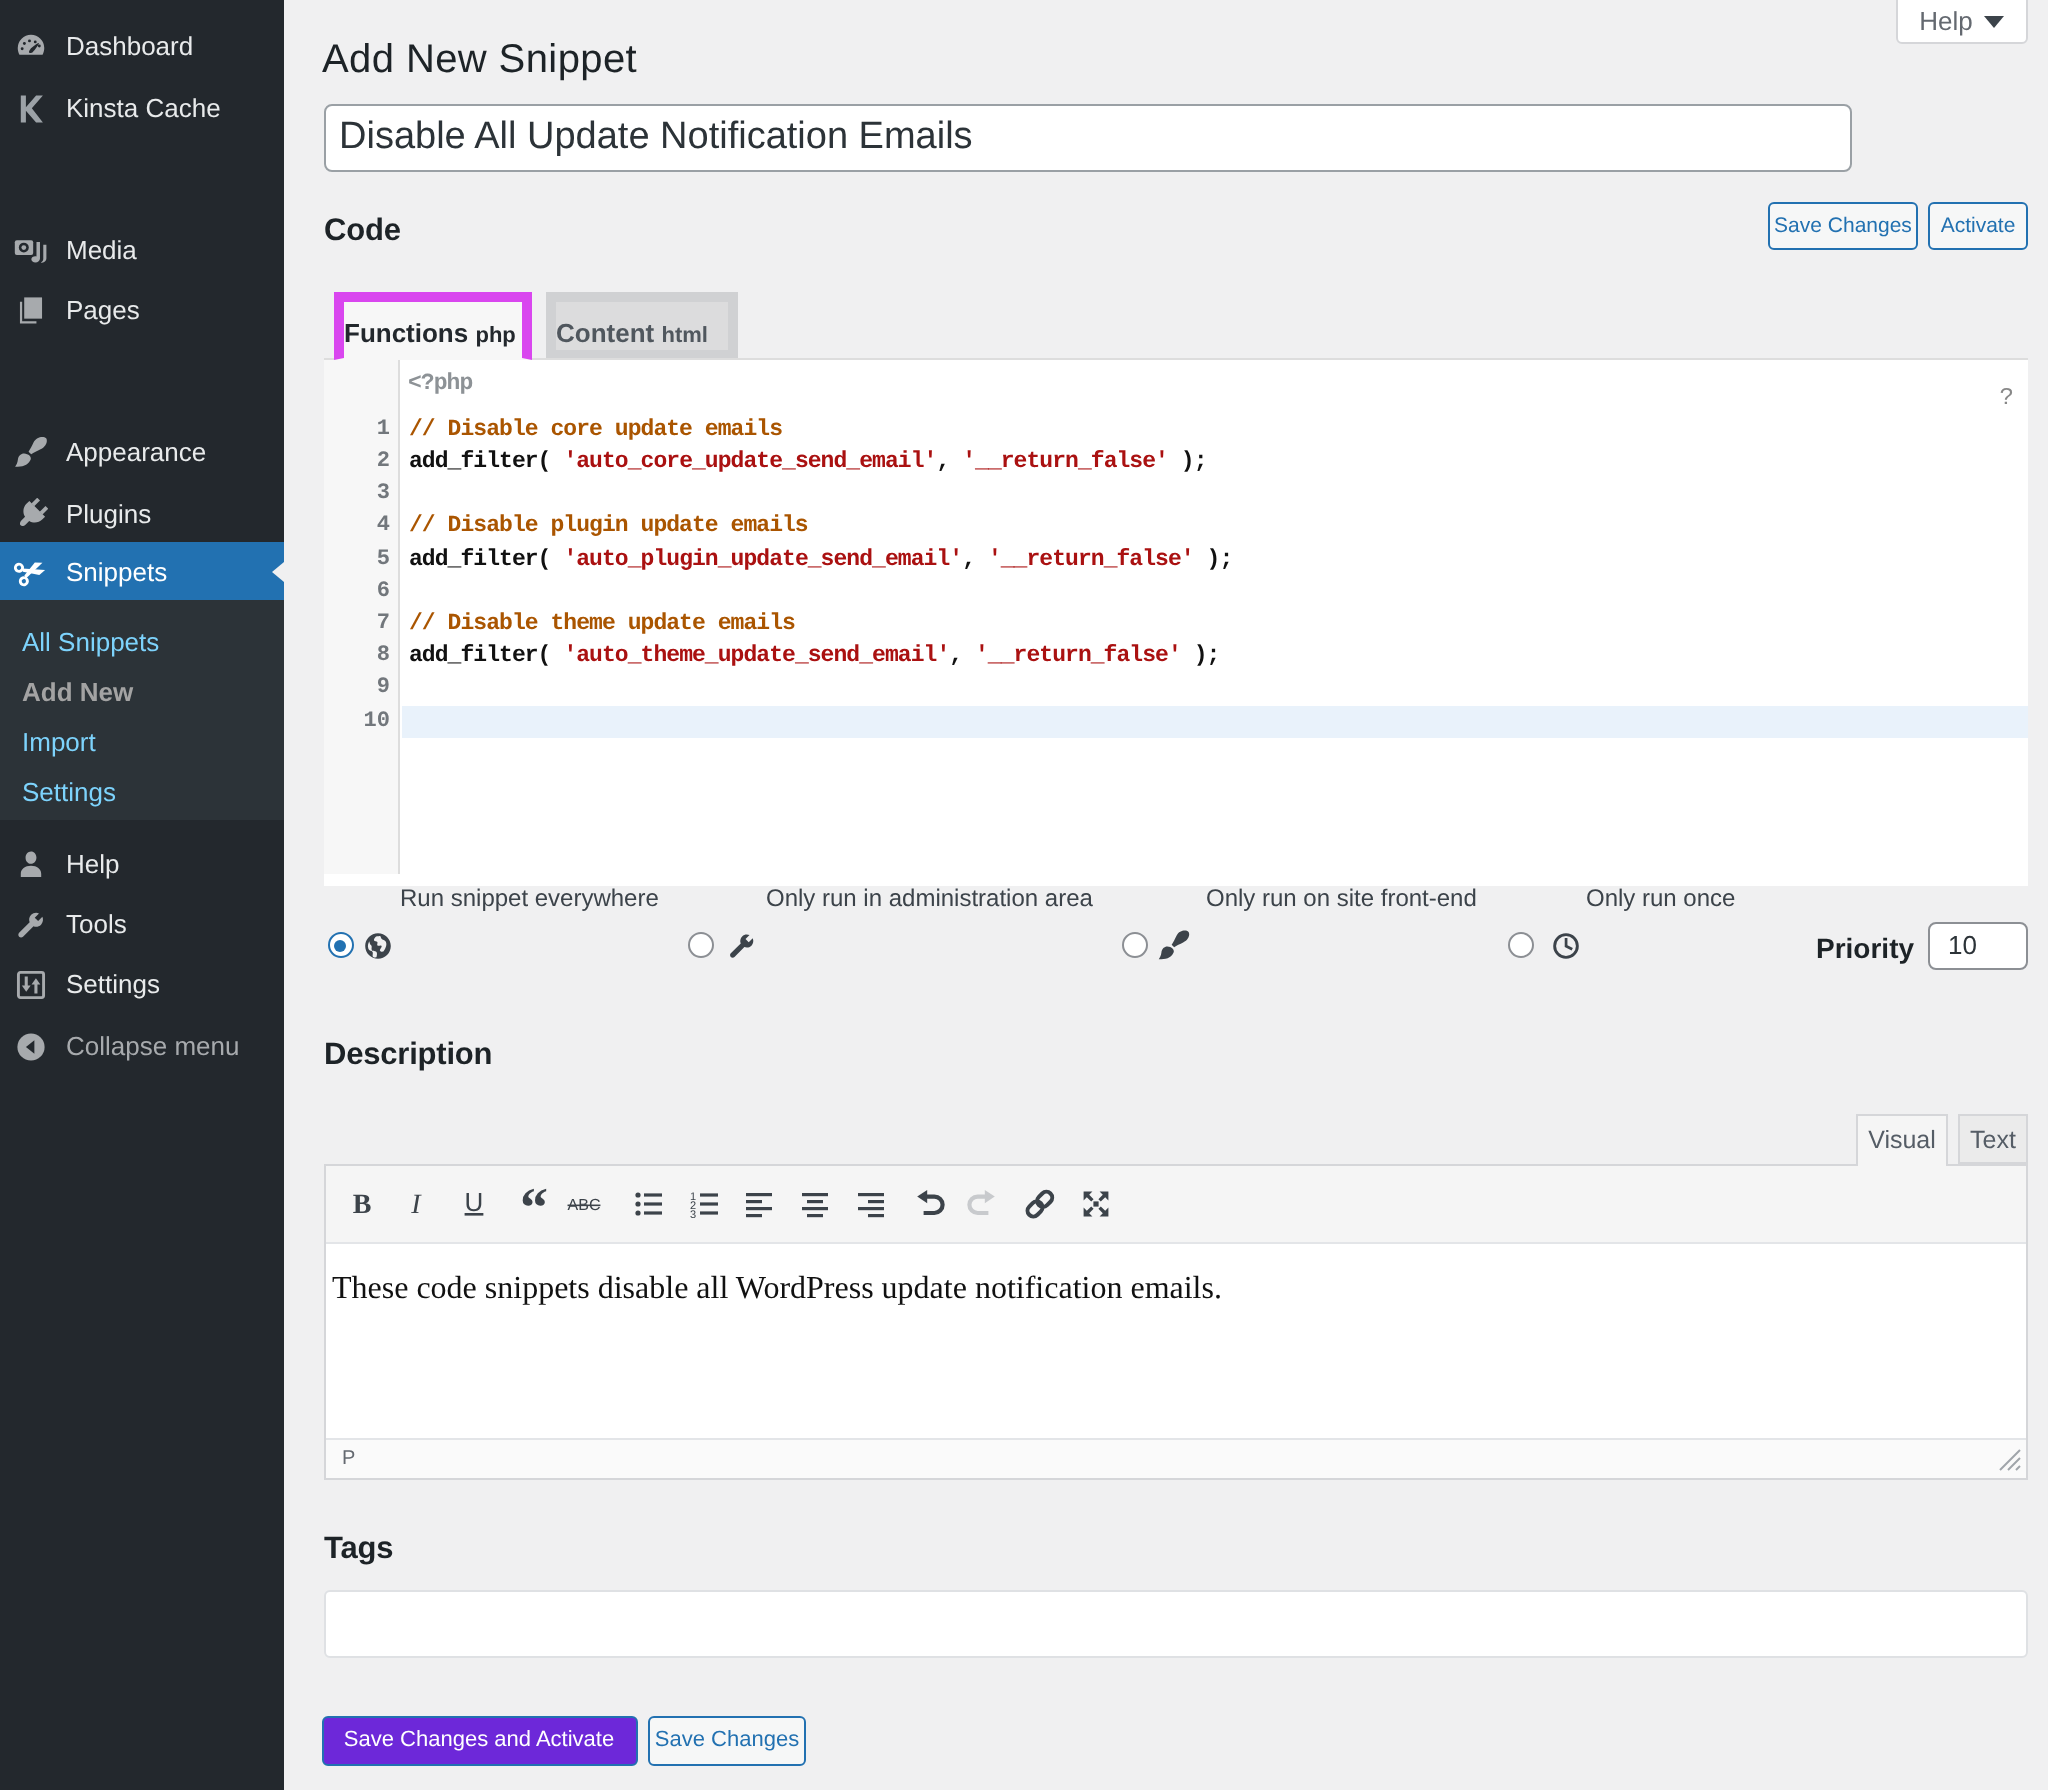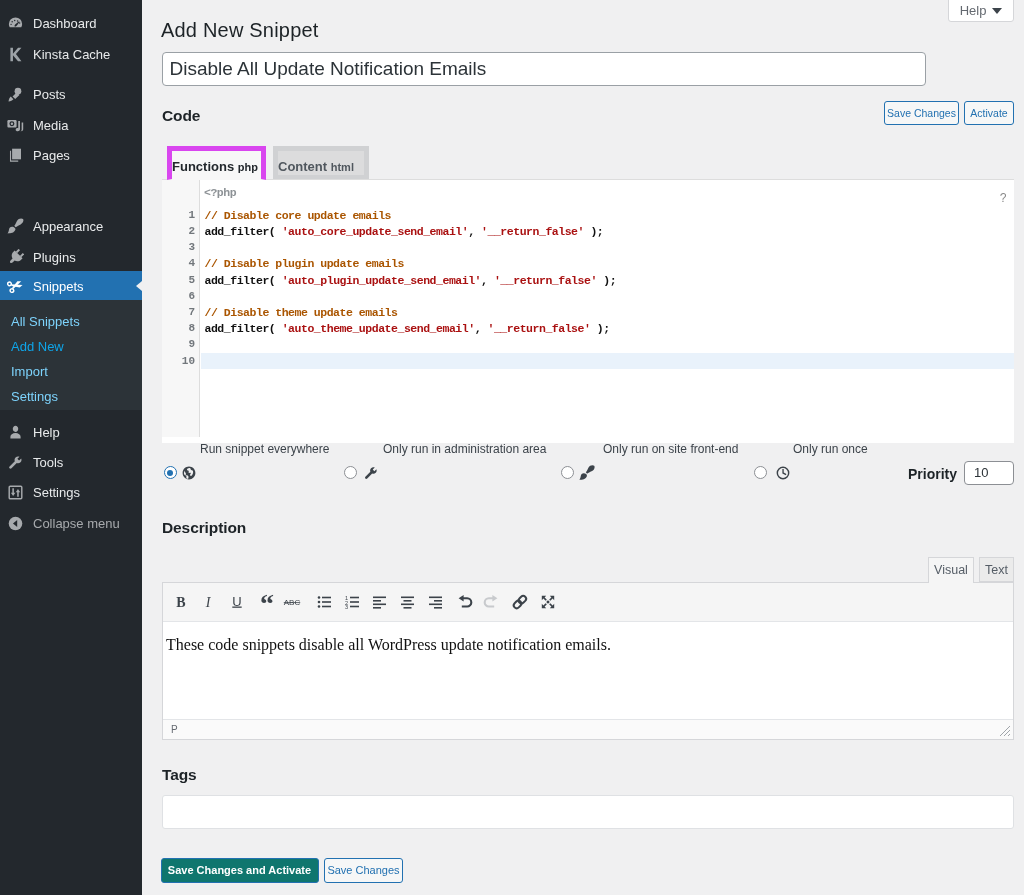--- a/index.html
+++ b/index.html
@@ -12,36 +12,36 @@
 .mi { position:absolute; left:0; width:142px; height:30px; color:#e8eaeb; font-size:13px; }
 .mi .ic { position:absolute; left:7px; top:50%; margin-top:-8.5px; width:17px; height:17px; }
 .mi .ic svg { display:block; width:17px; height:17px; fill:#a7aaad; }
 .mi .lbl { position:absolute; left:33px; top:50%; transform:translateY(-50%); white-space:nowrap; }
 #snippets-item { background:#2271b1; color:#fff; }
 #snippets-item .ic svg { fill:#fff; }
 #snippets-item .arrow { position:absolute; right:0; top:50%; margin-top:-5px; width:0; height:0;
   border-top:5px solid transparent; border-bottom:5px solid transparent; border-right:6px solid #f0f0f1; }
 #submenu { position:absolute; left:0; top:300px; width:142px; height:110px; background:#2c3338; }
 .smi { position:absolute; left:11px; color:#7dd3fc; font-size:13px; transform:translateY(-50%); white-space:nowrap; }
-.smi.cur { color:#0ea5e9; font-weight:normal; }
+.smi.cur { color:#a3a3a3; font-weight:bold; }
 
 
 #helpbtn { position:absolute; left:948px; top:-6px; width:66px; height:28px; background:#fff;
   border:1px solid #d5d6d9; border-radius:0 0 3px 3px; color:#646970; font-size:13px;
   line-height:32px; text-align:center; }
 #helpbtn .tri { display:inline-block; width:0; height:0; border-left:5px solid transparent;
   border-right:5px solid transparent; border-top:6px solid #3c434a; margin-left:6px; vertical-align:1px; }
 h1#title { position:absolute; left:161px; top:19px; font-size:20px; font-weight:400; color:#1d2327; letter-spacing:.2px; }
 #name-input { position:absolute; left:162px; top:52px; width:764px; height:34px; background:#fff;
   border:1px solid #9aa0a5; border-radius:4px; font-size:19px; color:#2c3338; line-height:32px; padding:0 0 0 6.5px; }
 h2.sect { position:absolute; font-size:15.5px; font-weight:bold; color:#1d2327; letter-spacing:-0.1px; }
 .btn-sec { position:absolute; height:24px; white-space:nowrap; background:#f6f7f7; border:1px solid #2271b1; border-radius:3px;
   color:#2271b1; font-size:10.5px; line-height:22px; text-align:center; }
-.btn-pri { position:absolute; height:25px; white-space:nowrap; background:#0f766e; border:1px solid #2271b1; border-radius:3px;
-  color:#fff; font-size:11px; line-height:23px; text-align:center; font-weight:700; }
+.btn-pri { position:absolute; height:25px; white-space:nowrap; background:#6d28d9; border:1px solid #2271b1; border-radius:3px;
+  color:#fff; font-size:11px; line-height:23px; text-align:center; font-weight:400; }
 
 
 .ctab { position:absolute; top:146px; height:34px; font-size:13px; font-weight:bold; text-align:left;
   border:5px solid #d946ef; }
 .ctab small { font-size:11px; font-weight:bold; }
 #ctab1 { left:167px; width:99px; background:#f7f7f7; color:#23282d; border-bottom:1px solid #f7f7f7; z-index:2; line-height:32px;}
 #ctab2 { left:273px; width:96px; background:#dcdcdd; color:#50575e; line-height:32px; border-color:#d0d1d3;}
 
 
 #codebox { position:absolute; left:162px; top:179px; width:852px; height:264px; background:#fff; border-top:1px solid #ddd; }
@@ -105,31 +105,20 @@
         </span>
         <span class="lbl">Dashboard</span>
       </div>
     <div class="mi" style="top:39px">
         <span class="ic" style="top:50%">
           <svg viewBox="0 0 20 20">
             <path d="M4 2h3v7l6-7h4l-6.5 7.5L17 18h-4l-6-7v7H4z" fill="#9ca2a7"></path>
           </svg>
         </span>
         <span class="lbl">Kinsta Cache</span>
-      </div>
-    <div class="mi" style="top:79px">
-        <span class="ic">
-          <svg viewBox="0 0 20 20">
-            <circle cx="12.9" cy="6.1" r="3.9"></circle>
-            <rect x="8.4" y="7.9" width="4.4" height="7" transform="rotate(45 10.6 11.4)"></rect>
-            <path d="M1.8 18.2c.3-2.6 1.2-4.5 2.6-5.8l3.2 3.2c-1.3 1.4-3.2 2.3-5.8 2.6z"></path>
-            <rect x="9.9" y="3.2" width="6" height="6" rx="1.2" transform="rotate(45 12.9 6.2)"></rect>
-          </svg>
-        </span>
-        <span class="lbl">Posts</span>
       </div>
     <div class="mi" style="top:110px">
         <span class="ic">
           <svg viewBox="0 0 20 20">
             <g transform="translate(-0.6,0) scale(1.08)">
               <rect x="1" y="3.4" width="10" height="8" rx="1.1"></rect>
               <circle cx="5.9" cy="7.4" r="2.7" fill="#23282d"></circle>
               <circle cx="5.9" cy="7.4" r="1.3"></circle>
               <path d="M12.8 4.4h1.9v8.9c0 1.2-1.1 2.2-2.5 2.2-1.2 0-2.2-.7-2.2-1.7s1-1.7 2.2-1.7c.2 0 .4 0 .6.1V4.4z"></path>
               <path d="M16.5 5.9h1.7v7.5c0 1.2-1 2.2-2.4 2.2-.2 0-.4 0-.6-.1.8-.3 1.3-1 1.3-2V5.9z"></path>

